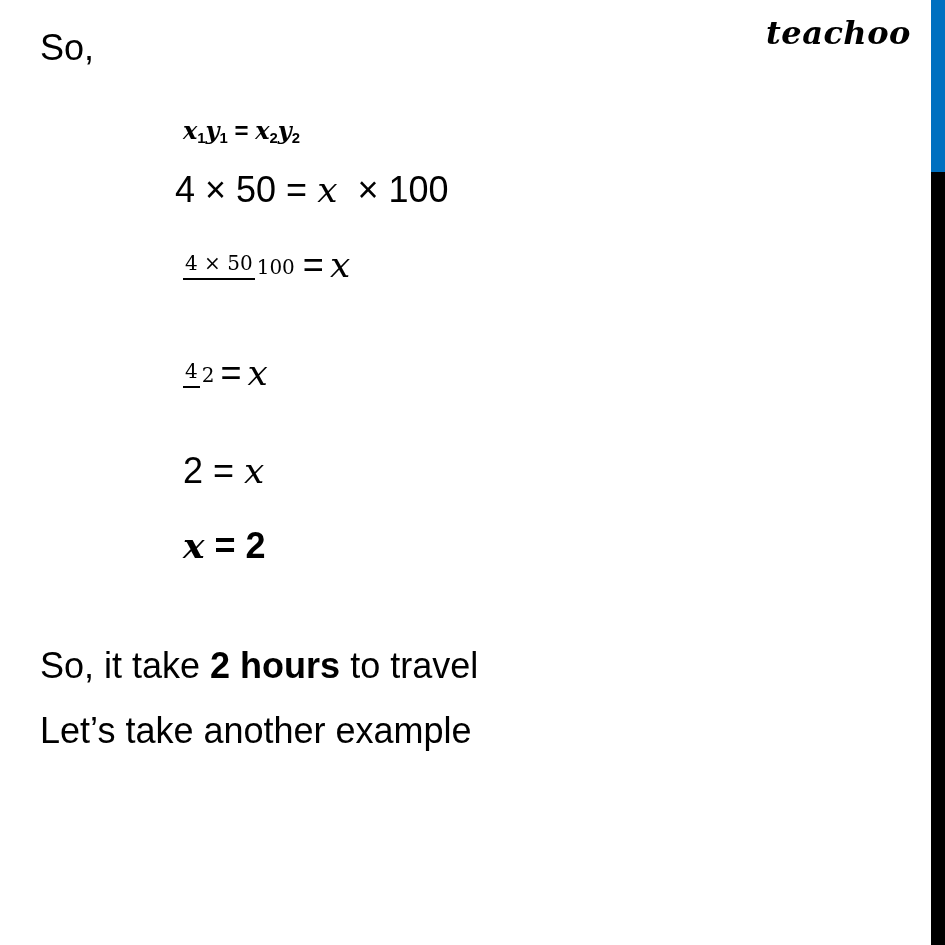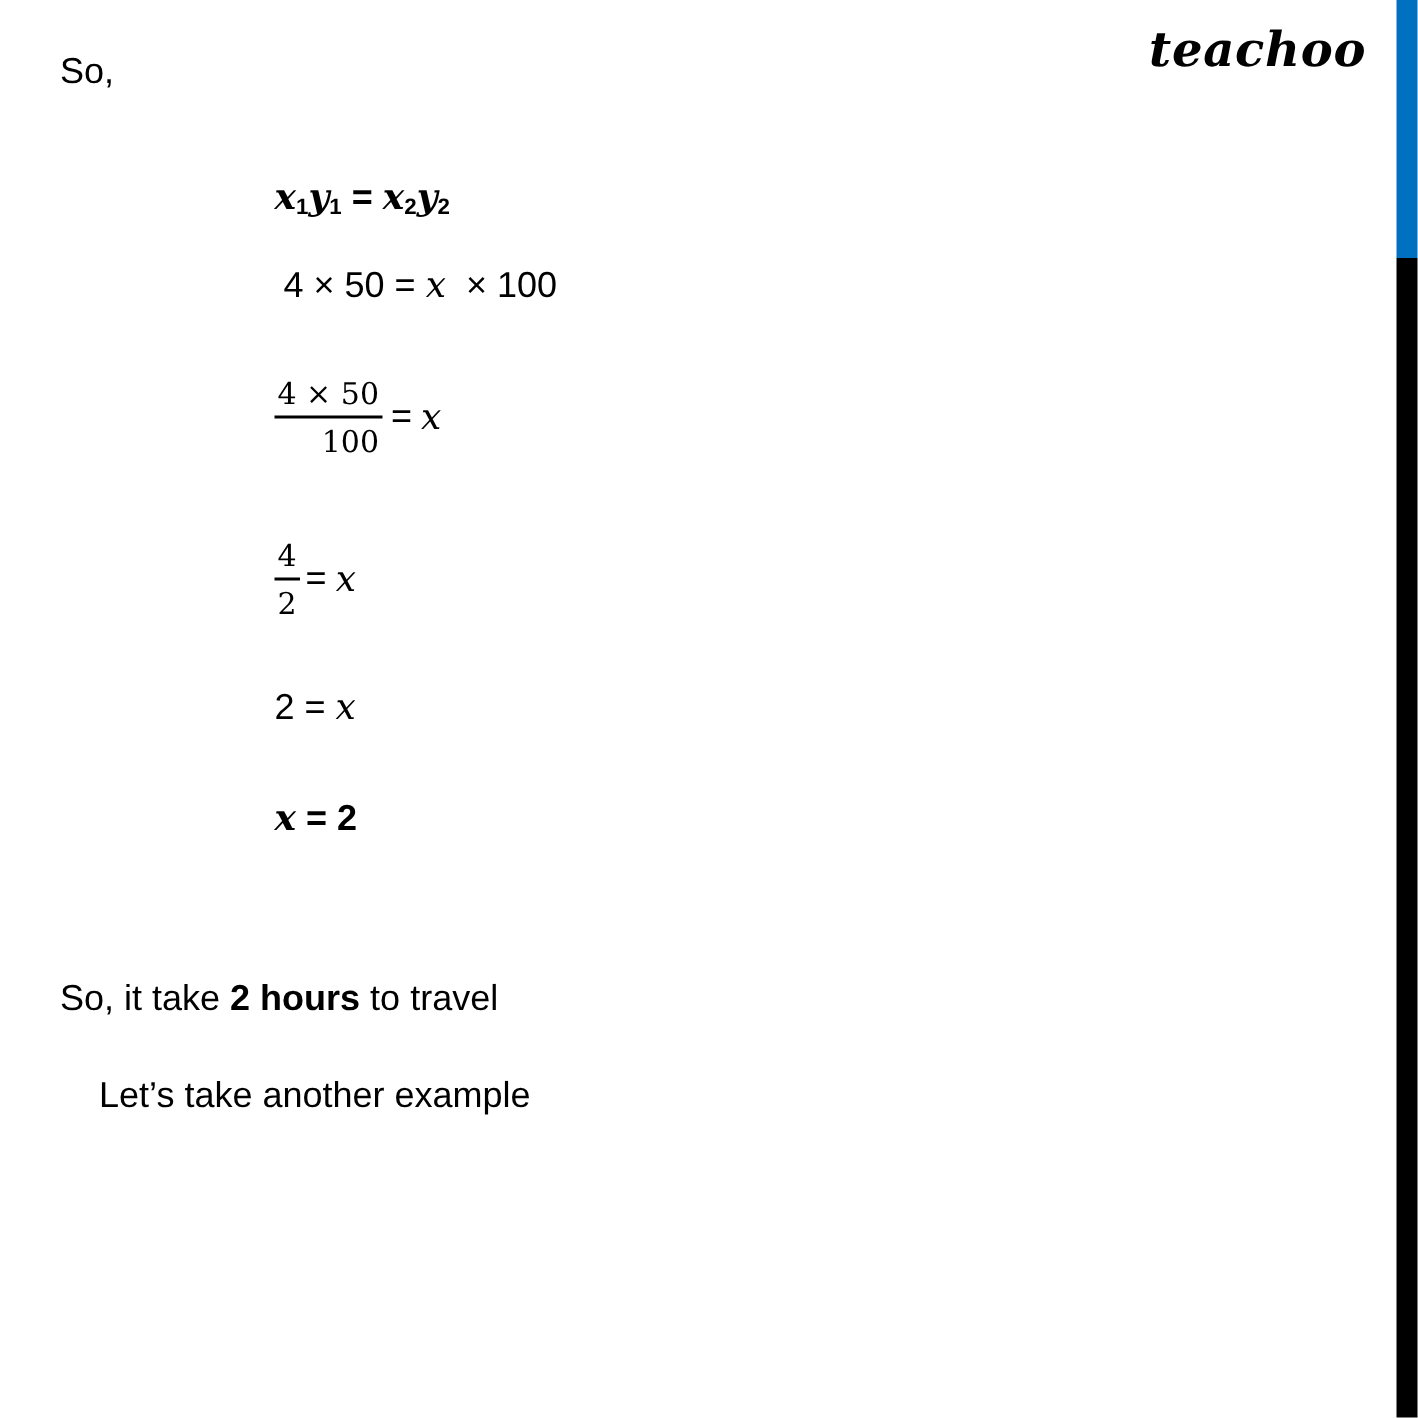--- a/index.html
+++ b/index.html
@@ -2,26 +2,26 @@
 <html><head>
 <meta charset="utf-8">
 <style>
   html, body { margin: 0; padding: 0; }
   body {
     width: 945px; height: 945px; position: relative; overflow: hidden;
     background: #ffffff; color: #000000;
     font-family: "Liberation Sans", "DejaVu Sans", sans-serif;
   }
   .abs { position: absolute; white-space: nowrap; }
-  .txt { font-size: 24px; line-height: 30px; }
+  .txt { font-size: 36px; line-height: 30px; }
   .math { font-family: "DejaVu Serif", "Liberation Serif", serif; font-style: italic; }
   .mathb { font-family: "DejaVu Serif", "Liberation Serif", serif; font-style: italic; font-weight: bold; }
   .b { font-weight: bold; }
   sub { font-size: 0.62em; vertical-align: -0.25em; font-style: normal; }
-  .frac { display: inline-flex; flex-direction: column; align-items: flex-end; vertical-align: middle; font-family: "DejaVu Serif", "Liberation Serif", serif; font-size: 20px; line-height: 24px; }
+  .frac { display: inline-flex; flex-direction: row; align-items: center; vertical-align: middle; font-family: "DejaVu Serif", "Liberation Serif", serif; font-size: 20px; line-height: 24px; }
   .frac .num { padding: 0 2px 3px 2px; border-bottom: 2px solid #000; }
   .frac .den { padding: 3px 2px 0 2px; }
   .logo {
     font-family: "DejaVu Serif", "Liberation Serif", serif; font-style: italic; font-weight: bold;
     font-size: 32px; letter-spacing: 0.5px;
   }
   .bar-blue { position: absolute; left: 931px; top: 0; width: 14px; height: 172px; background: #0070c0; }
   .bar-black { position: absolute; left: 931px; top: 172px; width: 14px; height: 773px; background: #000000; }
 </style>
 </head>
@@ -31,21 +31,21 @@
   <div class="abs logo" style="left:766px; top:14px;">teachoo</div>
 
   <div class="abs txt" style="left:40px; top:33px;">So,</div>
 
   <div class="abs" style="left:183px; top:110px; font-size:24px; line-height:42px;">
     <span class="mathb">x</span><sub class="b">1</sub><span class="mathb">y</span><sub class="b">1</sub>
     <span class="b" style="font-family:'Liberation Sans',sans-serif;">=</span>
     <span class="mathb">x</span><sub class="b">2</sub><span class="mathb">y</span><sub class="b">2</sub>
   </div>
 
-  <div class="abs txt" style="left:189px; top:175px;">
+  <div class="abs txt" style="left:175px; top:175px;">
     <span>4 × 50 =</span>
     <span class="math">x</span>&nbsp;
     <span>× 100</span>
   </div>
 
   <div class="abs" style="left:183px; top:250px; display:flex; align-items:center;">
     <span class="frac">
       <span class="num">4 × 50</span>
       <span class="den">100</span>
     </span>
@@ -69,17 +69,17 @@
 
   <div class="abs txt b" style="left:183px; top:530px;">
     <span class="mathb">x</span>
     <span>= 2</span>
   </div>
 
   <div class="abs txt" style="left:40px; top:651px;">
     <span>So, it take </span><span class="b">2 hours</span><span> to travel</span>
   </div>
 
-  <div class="abs txt" style="left:40px; top:716px;margin-left:26px;">Let’s take another example</div>
+  <div class="abs txt" style="left:40px; top:716px;">Let’s take another example</div>
 
   <div class="bar-blue"></div>
   <div class="bar-black"></div>
 </div>
 
 </body></html>

